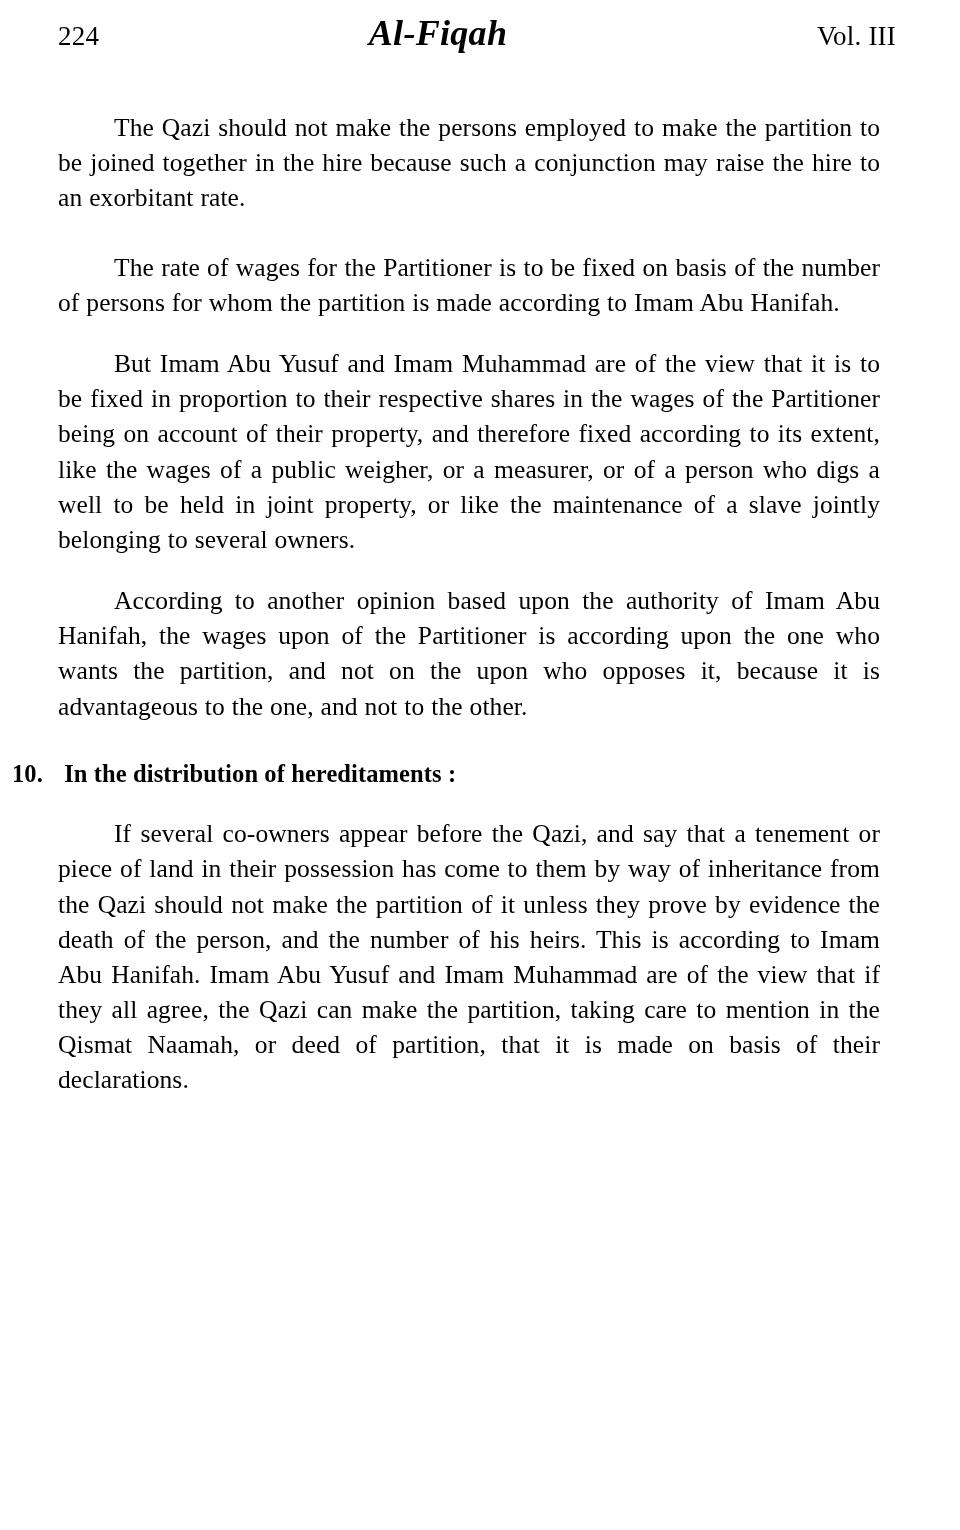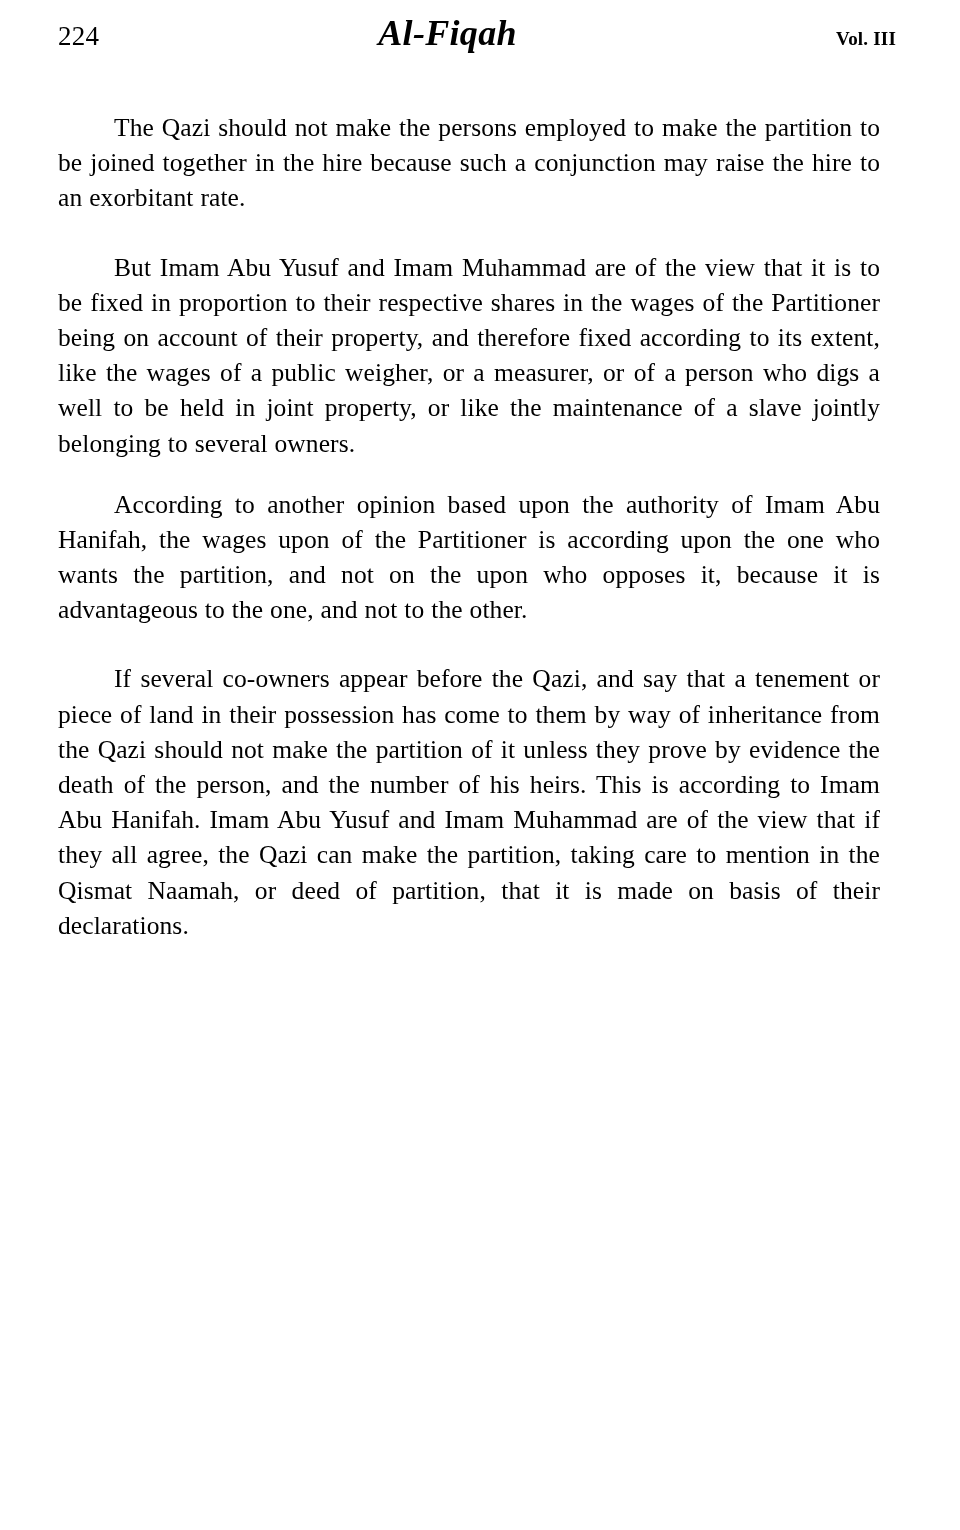--- a/index.html
+++ b/index.html
@@ -34,23 +34,22 @@
     letter-spacing: 0.2px;
   }
   .header .book-title {
     font-style: italic;
     font-weight: bold;
     font-size: 36px;
     letter-spacing: 0.3px;
     margin-left: -40px;
   }
   .header .volume {
-    font-size: 19px;
+    font-size: 27px;
     letter-spacing: 0.2px;
-    font-weight: bold;
   }
   .content {
     margin: 0 58px 0 58px;
     padding-top: 30px;
   }
   h2.section-heading {
     font-size: 24.5px;
     font-weight: bold;
     margin: 0 0 0 0;
     line-height: 1.32;
@@ -100,22 +99,27 @@
     <span class="volume">Vol. III</span>
   </div>
 
   <div class="content">
 
     <div class="heading-block">
       <p class="para">The Qazi should not make the persons employed to make the partition to be joined together in the hire because such a conjunction may raise the hire to an exorbitant rate.</p>
     </div>
 
     <div class="heading-block">
+      <p class="para">The rate of wages for the Partitioner is to be fixed on basis of the number of persons for whom the partition is made according to Imam Abu Hanifah.</p>
       <p class="para">But Imam Abu Yusuf and Imam Muhammad are of the view that it is to be fixed in proportion to their respective shares in the wages of the Partitioner being on account of their property, and therefore fixed according to its extent, like the wages of a public weigher, or a measurer, or of a person who digs a well to be held in joint property, or like the maintenance of a slave jointly belonging to several owners.</p>
       <p class="para">According to another opinion based upon the authority of Imam Abu Hanifah, the wages upon of the Partitioner is according upon the one who wants the partition, and not on the upon who opposes it,  because it is advantageous to the one, and not to the other.</p>
     </div>
 
     <div class="heading-block">
+      <h2 class="section-heading heading-indent wide">
+        <span class="num">10.&nbsp;&nbsp;</span>
+        <span>In the distribution of hereditaments :</span>
+      </h2>
       <p class="para">If several co-owners appear before the Qazi, and say that a tenement or piece of land in their possession has come to them by way of inheritance from the Qazi should not make the partition of it unless they prove by evidence the death of the person, and the number of his heirs. This is according to Imam Abu Hanifah. Imam Abu Yusuf and Imam Muhammad are of the view that if they all agree, the Qazi can make the partition, taking care to mention in the Qismat Naamah, or deed of partition, that it is made on basis of their declarations.</p>
     </div>
 
   </div>
 </div>
 
 </body></html>

